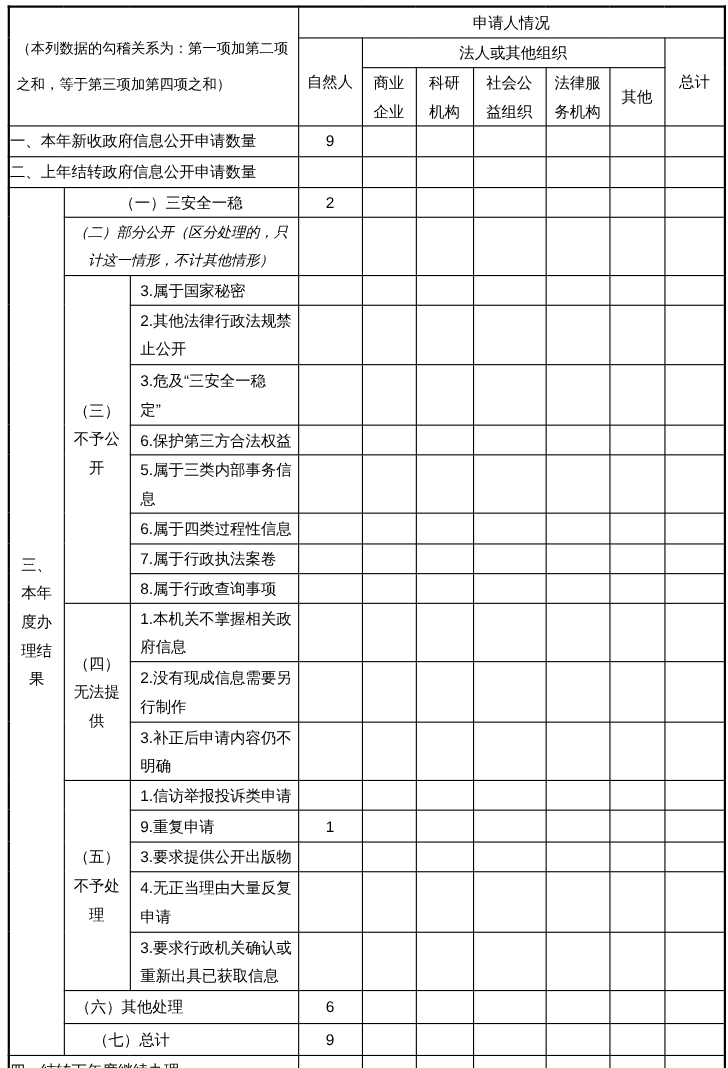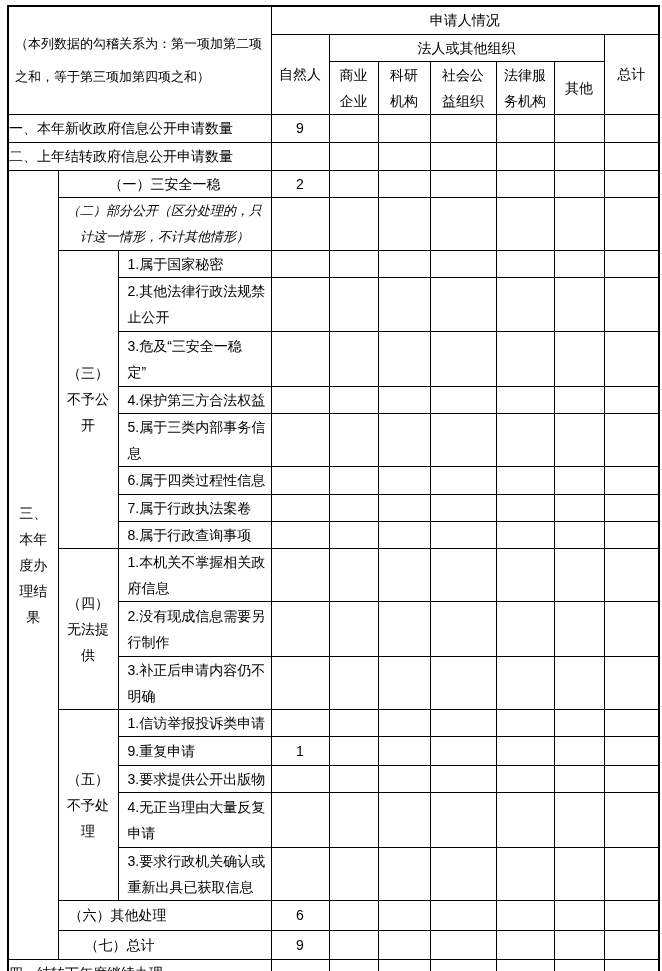--- a/index.html
+++ b/index.html
@@ -112,21 +112,21 @@
         <td class="v"></td>
         <td class="v"></td>
         <td class="v"></td>
         <td class="v"></td>
       </tr>
 
   <tr style="height:27px">
     <td rowspan="8" class="pre">（三）
 不予公
 开</td>
-    <td class="item">1.属于国家秘密</td>
+    <td class="item">3.属于国家秘密</td>
   <td class="v"></td>
         <td class="v"></td>
         <td class="v"></td>
         <td class="v"></td>
         <td class="v"></td>
         <td class="v"></td>
         <td class="v"></td>
       </tr>
   <tr style="height:54px">
     <td class="item">2.其他法律行政法规禁
@@ -144,21 +144,21 @@
 定”</td>
   <td class="v"></td>
         <td class="v"></td>
         <td class="v"></td>
         <td class="v"></td>
         <td class="v"></td>
         <td class="v"></td>
         <td class="v"></td>
       </tr>
   <tr style="height:25px">
-    <td class="item">4.保护第三方合法权益</td>
+    <td class="item">6.保护第三方合法权益</td>
   <td class="v"></td>
         <td class="v"></td>
         <td class="v"></td>
         <td class="v"></td>
         <td class="v"></td>
         <td class="v"></td>
         <td class="v"></td>
       </tr>
   <tr style="height:51px">
     <td class="item">5.属于三类内部事务信

